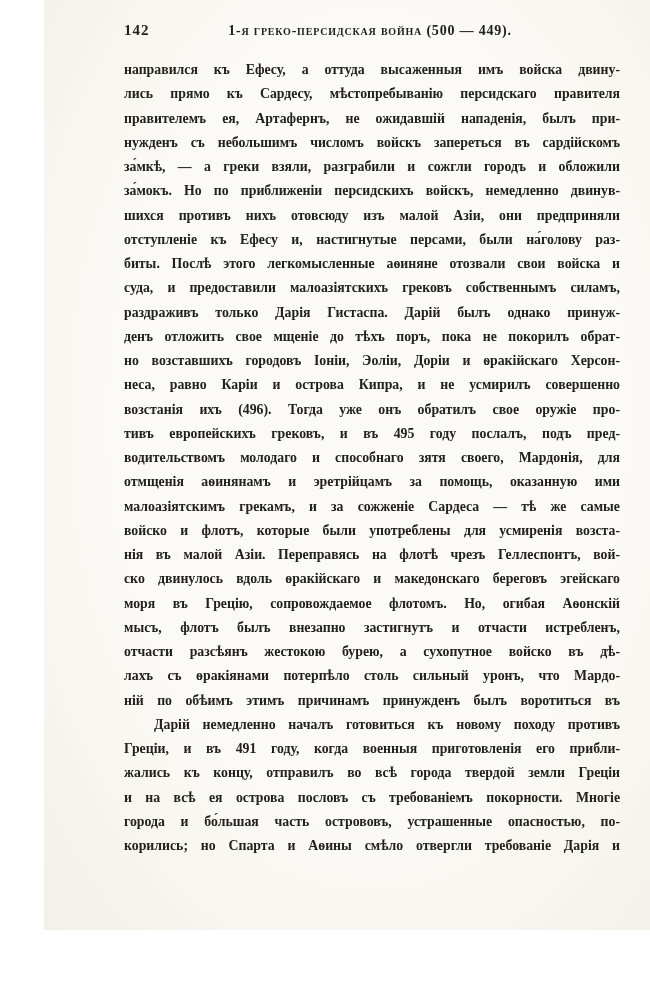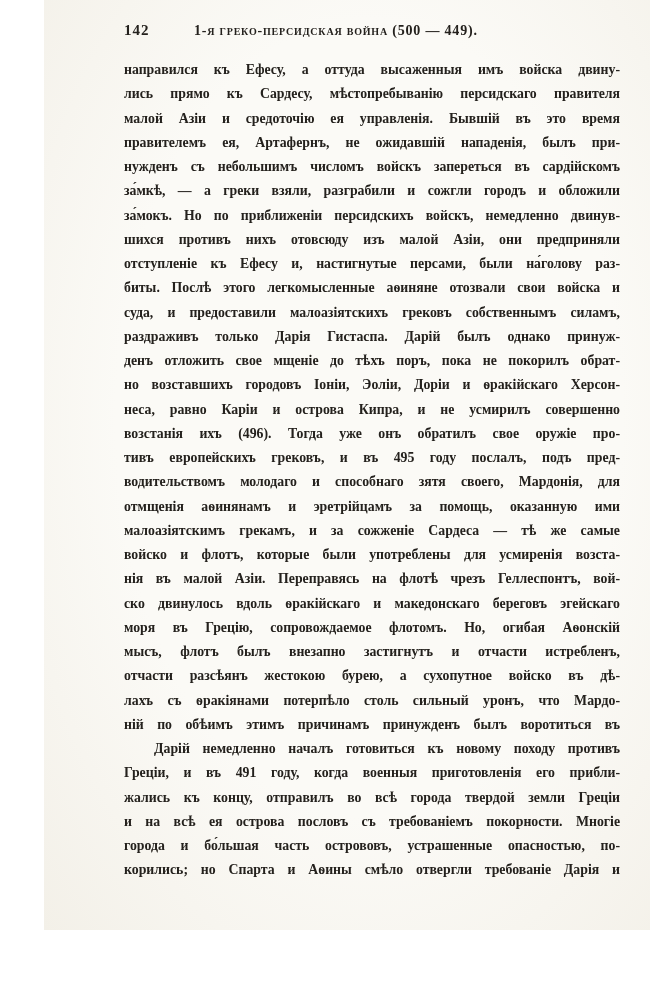--- a/index.html
+++ b/index.html
@@ -23,21 +23,21 @@
     align-items: baseline;
     padding: 22px 78px 0 80px;
   }
   .page-number {
     width: 70px;
     font-size: 15px;
     letter-spacing: 1px;
   }
   .running-title {
     flex: 1;
-    text-align: left;
+    text-align: center;
     font-variant: small-caps;
     font-size: 14px;
     letter-spacing: 0.8px;
     white-space: nowrap;
   }
   .header-spacer {
     width: 70px;
   }
   .page-body {
     padding: 19px 74px 0 80px;
@@ -66,21 +66,20 @@
 <div class="page">
   <header class="page-header">
     <span class="page-number">142</span>
     <span class="running-title">1-я греко-персидская война (500 — 449).</span>
     <span class="header-spacer"></span>
   </header>
 
   <main class="page-body">
       <div class="line">направился къ Ефесу, а оттуда высаженныя имъ войска двину-</div>
       <div class="line">лись прямо къ Сардесу, мѣстопребыванію персидскаго правителя</div>
-      <div class="line">малой Азіи и средоточію ея управленія. Бывшій въ это время</div>
       <div class="line">правителемъ ея, Артафернъ, не ожидавшій нападенія, былъ при-</div>
       <div class="line">нужденъ съ небольшимъ числомъ войскъ запереться въ сардійскомъ</div>
       <div class="line">за́мкѣ, — а греки взяли, разграбили и сожгли городъ и обложили</div>
       <div class="line">за́мокъ. Но по приближеніи персидскихъ войскъ, немедленно двинув-</div>
       <div class="line">шихся противъ нихъ отовсюду изъ малой Азіи, они предприняли</div>
       <div class="line">отступленіе къ Ефесу и, настигнутые персами, были на́голову раз-</div>
       <div class="line">биты. Послѣ этого легкомысленные аѳиняне отозвали свои войска и</div>
       <div class="line">суда, и предоставили малоазіятскихъ грековъ собственнымъ силамъ,</div>
       <div class="line">раздраживъ только Дарія Гистаспа. Дарій былъ однако принуж-</div>
       <div class="line">денъ отложить свое мщеніе до тѣхъ поръ, пока не покорилъ обрат-</div>

